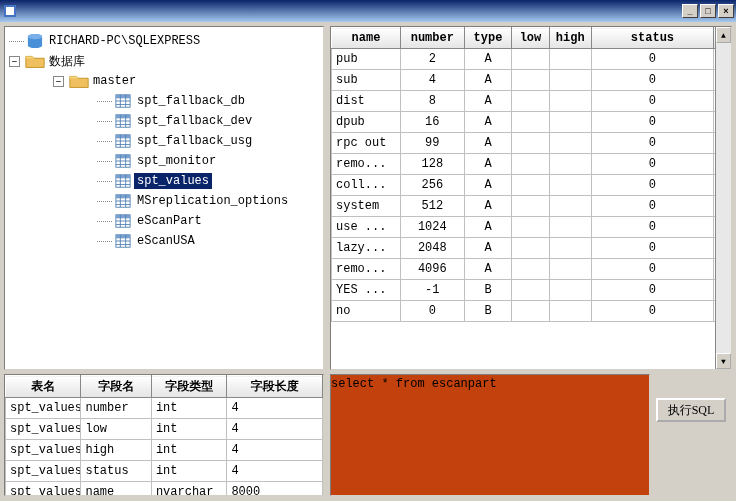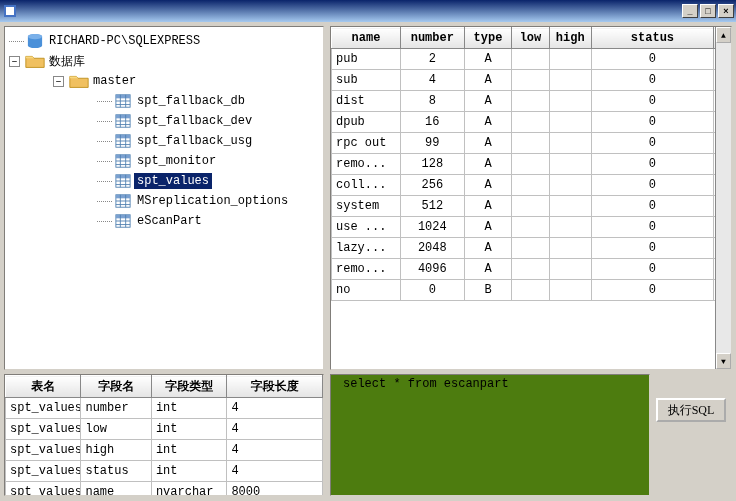--- a/index.html
+++ b/index.html
@@ -108,22 +108,22 @@
 .data-pane td:nth-child(6) { text-align: center; }
 .schema-pane {
   left: 4px; top: 352px;
   width: 320px; height: 122px;
   overflow: hidden;
 }
 .schema-pane th { text-align: center; }
 .sql-pane {
   left: 330px; top: 352px;
   width: 320px; height: 122px;
-  background: #4d7c0f;
-  padding: 2px 12px;
+  background: #c2410c;
+  padding: 2px 0;
   font-family: "Courier New", monospace;
 }
 .btn-pane {
   position: absolute;
   left: 656px; top: 376px;
 }
 .exec-btn {
   width: 70px; height: 24px;
   background: #d4d0c8;
   border: 2px outset #fff;
@@ -304,20 +304,35 @@
               <rect x="1" y="2" width="16" height="14" fill="#fff" stroke="#5080b0"></rect>
               <rect x="1" y="2" width="16" height="4" fill="#7aa0d0"></rect>
               <line x1="1" y1="9" x2="17" y2="9" stroke="#5080b0"></line>
               <line x1="1" y1="13" x2="17" y2="13" stroke="#5080b0"></line>
               <line x1="6" y1="2" x2="6" y2="16" stroke="#5080b0"></line>
               <line x1="12" y1="2" x2="12" y2="16" stroke="#5080b0"></line>
             </svg>
           </span>
           <span class="tree-label">eScanPart</span>
         </div>
+        <div class="tree-node">
+          <span style="display:inline-block;width:88px"></span>
+          <span style="display:inline-block;width:15px;border-top:1px dotted #888;height:1px;vertical-align:middle"></span>
+          <span class="tree-icon">
+            <svg class="tbl" viewBox="0 0 18 18" width="18" height="16">
+              <rect x="1" y="2" width="16" height="14" fill="#fff" stroke="#5080b0"></rect>
+              <rect x="1" y="2" width="16" height="4" fill="#7aa0d0"></rect>
+              <line x1="1" y1="9" x2="17" y2="9" stroke="#5080b0"></line>
+              <line x1="1" y1="13" x2="17" y2="13" stroke="#5080b0"></line>
+              <line x1="6" y1="2" x2="6" y2="16" stroke="#5080b0"></line>
+              <line x1="12" y1="2" x2="12" y2="16" stroke="#5080b0"></line>
+            </svg>
+          </span>
+          <span class="tree-label">eScanUSA</span>
+        </div>
       </div>
   </div>
 
   <div class="pane data-pane">
     <table id="data-table">
         <colgroup>
           <col style="width:65px">
           <col style="width:60px">
           <col style="width:45px">
           <col style="width:35px">
@@ -428,20 +443,29 @@
           <tr>
             <td>remo...</td>
             <td>4096</td>
             <td>A</td>
             <td></td>
             <td></td>
             <td>0</td>
             <td></td>
           </tr>
           <tr>
+            <td>YES ...</td>
+            <td>-1</td>
+            <td>B</td>
+            <td></td>
+            <td></td>
+            <td>0</td>
+            <td></td>
+          </tr>
+          <tr>
             <td>no</td>
             <td>0</td>
             <td>B</td>
             <td></td>
             <td></td>
             <td>0</td>
             <td></td>
           </tr>
         </tbody>
       </table>

